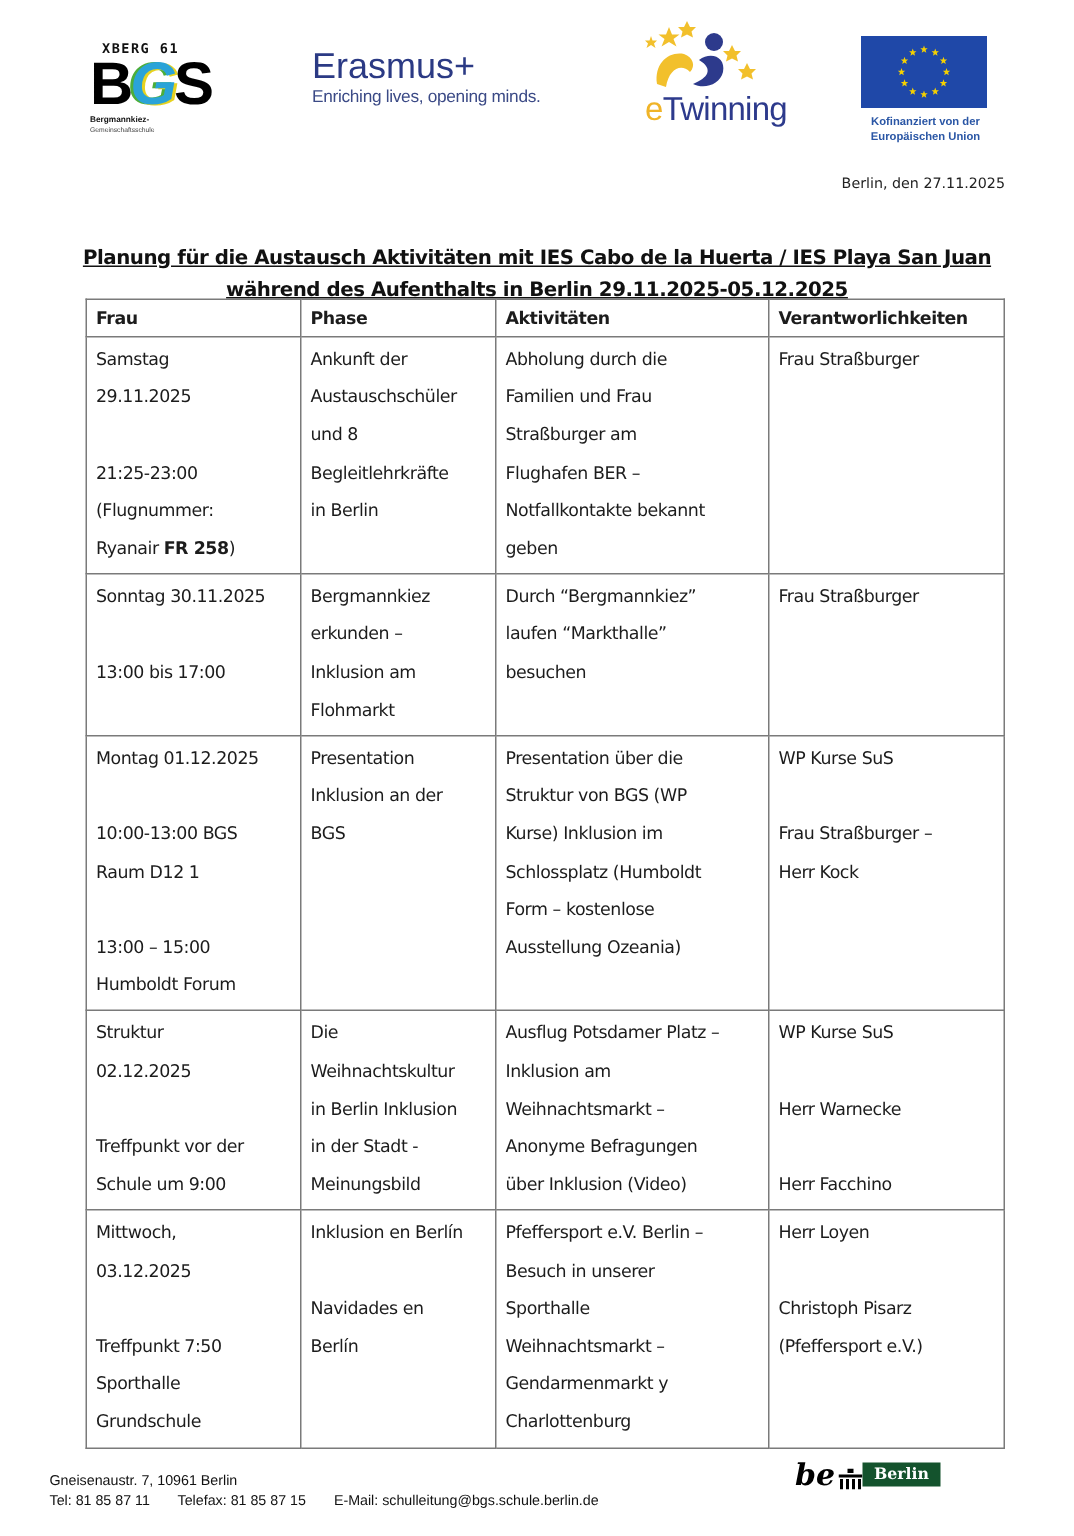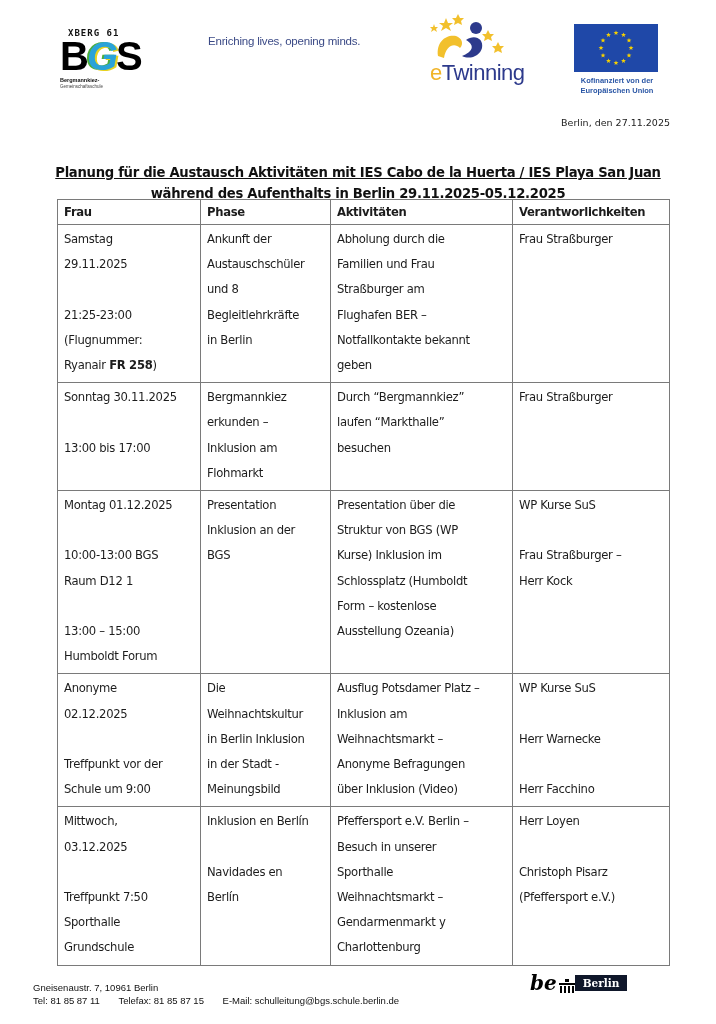--- a/index.html
+++ b/index.html
@@ -39,33 +39,34 @@
     #schedule .blank { display: block; height: 25.2px; }
     #schedule b { font-weight: bold; }
 
     #footer-address { position: absolute; left: 33px; top: 981px; font-family: "Liberation Sans", sans-serif; font-size: 9.5px; line-height: 13px; color: #111; }
     #footer-contact { position: absolute; left: 33px; top: 995px; font-family: "Liberation Sans", sans-serif; font-size: 9.5px; color: #111; white-space: nowrap; }
     #footer-contact span { margin-right: 16px; }
 
     #berlin-logo { position: absolute; left: 530px; top: 973px; width: 100px; height: 24px; }
     #berlin-logo .be { position: absolute; left: 0; top: -2px; font-family: "DejaVu Serif", serif; font-weight: bold; font-style: italic; font-size: 20px; color: #000; }
     #berlin-logo .gate { position: absolute; left: 29px; top: 6px; width: 16px; height: 14px; }
-    #berlin-logo .box { position: absolute; left: 45px; top: 2px; width: 52px; height: 16px; background: #0f172a; color: #fff; font-family: "DejaVu Serif", serif; font-weight: bold; font-size: 10.5px; line-height: 16px; text-align: center; }
+    #berlin-logo .box { position: absolute; left: 45px; top: 2px; width: 52px; height: 16px; background: #14532d; color: #fff; font-family: "DejaVu Serif", serif; font-weight: bold; font-size: 10.5px; line-height: 16px; text-align: center; }
   </style>
 </head>
 <body>
 
 <div class="logo" id="bgs-logo">
   <div class="tag">XBERG 61</div>
   <div class="letters"><span>B</span><span class="g">G</span><span>S</span></div>
   <div class="sub1">Bergmannkiez-</div>
   <div class="sub2">Gemeinschaftsschule</div>
 </div>
 
 <div class="logo" id="erasmus-logo">
+  <div class="name">Erasmus+</div>
   <div class="slogan">Enriching lives, opening minds.</div>
 </div>
 
 <div class="logo" id="etwinning-logo">
   <svg width="110" height="50" viewBox="0 0 110 50" style="position:absolute;left:0;top:0;">
     <polygon points="28,6 30,11 35,11 31,14 33,19 28,16 23,19 25,14 21,11 26,11" fill="#f2c02c"></polygon>
     <polygon points="40,2 42,6 46,6 43,9 44,13 40,11 36,13 37,9 34,6 38,6" fill="#f2c02c"></polygon>
     <polygon points="16,12 17,15 20,15 18,17 19,20 16,18 13,20 14,17 12,15 15,15" fill="#f2c02c"></polygon>
     <polygon points="70,18 72,22 76,22 73,25 74,29 70,27 66,29 67,25 64,22 68,22" fill="#f2c02c"></polygon>
     <polygon points="80,30 82,34 86,34 83,37 84,41 80,39 76,41 77,37 74,34 78,34" fill="#f2c02c"></polygon>
@@ -196,21 +197,21 @@
         </td>
         <td>
           <span class="l">WP Kurse SuS</span>
           <span class="blank"></span>
           <span class="l">Frau Straßburger –</span>
           <span class="l">Herr Kock</span>
         </td>
       </tr>
       <tr>
         <td>
-          <span class="l">Anonyme</span>
+          <span class="l">Struktur</span>
           <span class="l">02.12.2025</span>
           <span class="blank"></span>
           <span class="l">Treffpunkt vor der</span>
           <span class="l">Schule um 9:00</span>
         </td>
         <td>
           <span class="l">Die</span>
           <span class="l">Weihnachtskultur</span>
           <span class="l">in Berlin Inklusion</span>
           <span class="l">in der Stadt -</span>

